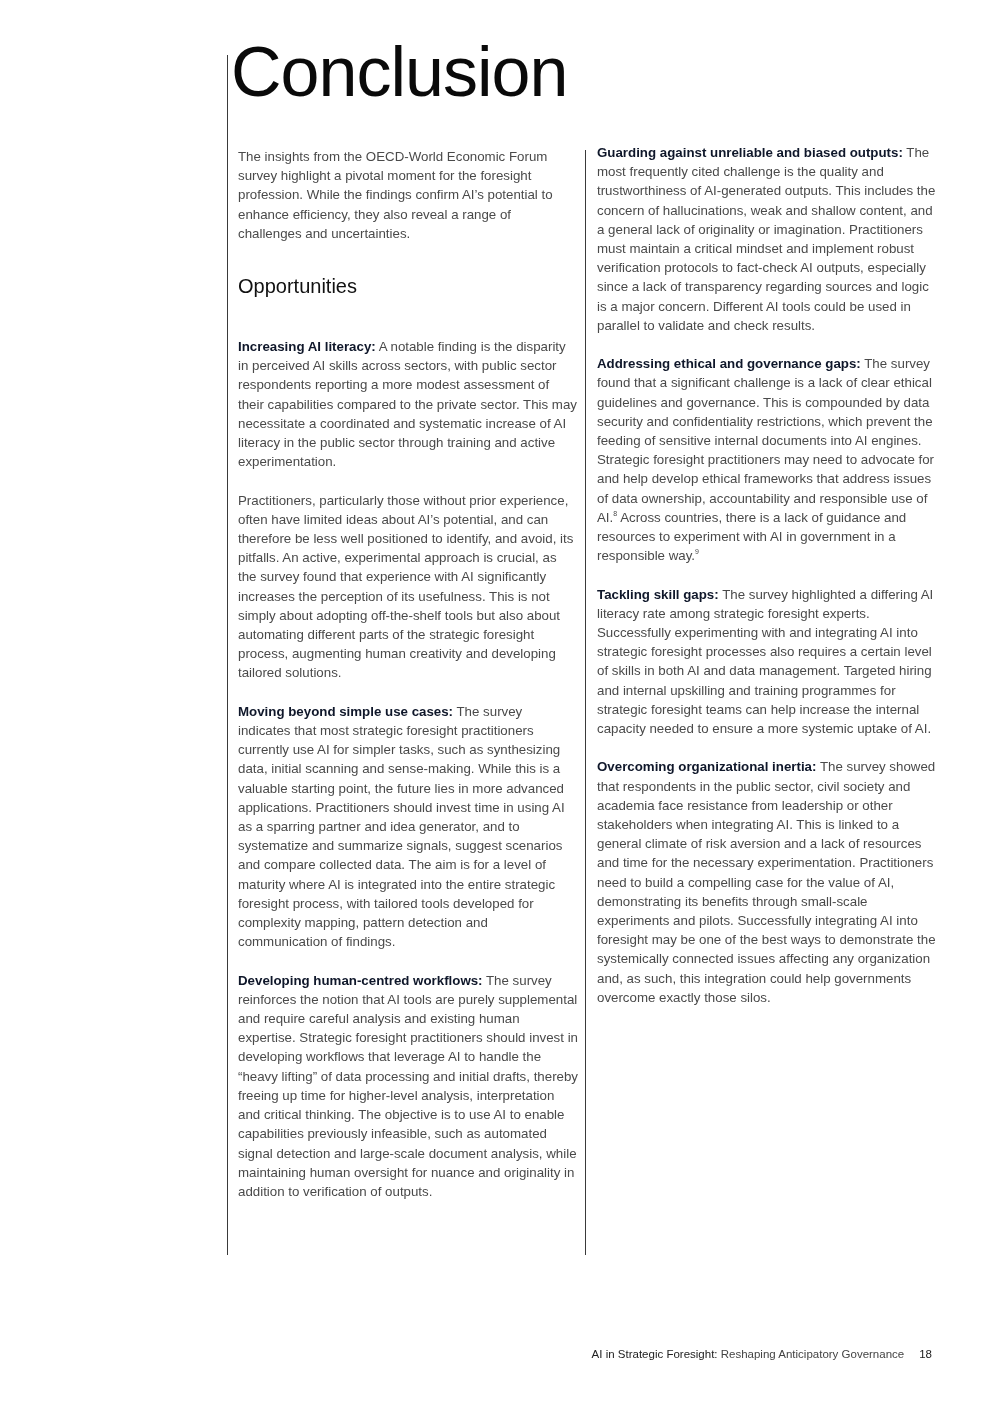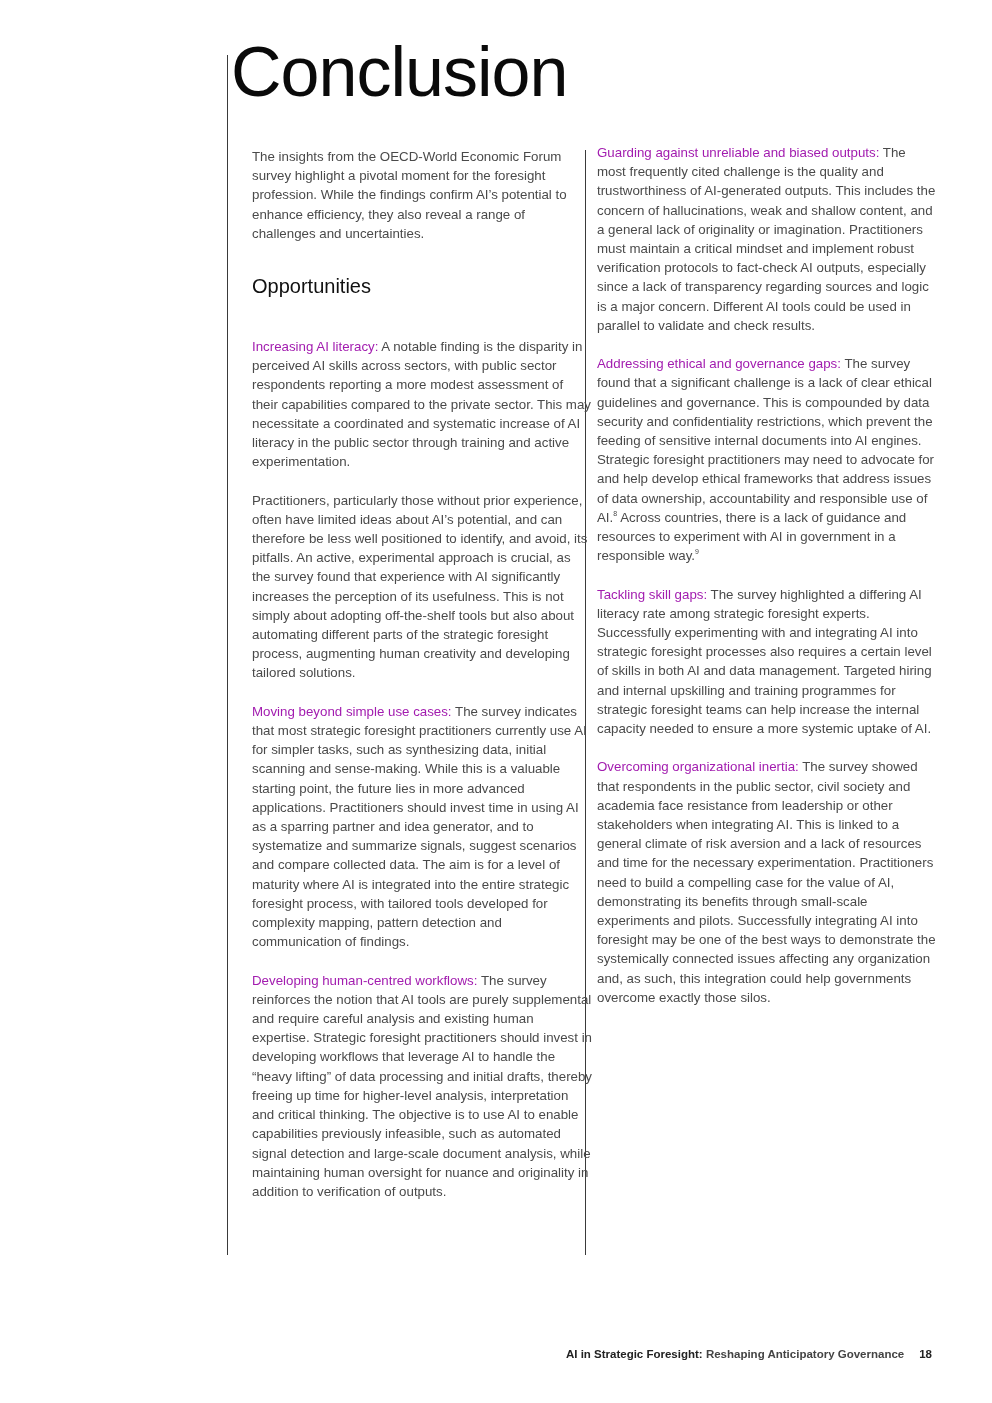--- a/index.html
+++ b/index.html
@@ -43,35 +43,35 @@
       height: 1105px;
       background: #3a3a3a;
     }
     .col {
       position: absolute;
       font-size: 13.3px;
       line-height: 19.2px;
       color: #4a4a4a;
     }
     .col-left {
-      left: 252px;
+      left: 238px;
       top: 147px;
       width: 340px;
     }
     .col-right {
       left: 597px;
       top: 143px;
       width: 340px;
     }
     .col p {
       margin: 0 0 19.2px 0;
     }
     .col p b {
-      font-weight: 400;
-      color: #a21caf;
+      font-weight: 700;
+      color: #0f172a;
     }
     .section-heading {
       margin: 0;
       font-weight: 400;
       font-size: 20px;
       line-height: 28px;
       color: #111111;
     }
     .col-left .section-heading {
       margin-top: 29px;
@@ -90,21 +90,20 @@
       vertical-align: 6px;
     }
     .footer {
       position: absolute;
       right: 60px;
       top: 1346px;
       font-size: 11.5px;
       line-height: 16px;
       color: #333333;
       white-space: nowrap;
-      font-weight: bold;
     }
     .footer .doc-title-strong {
       color: #222222;
     }
     .footer .doc-title-light {
       color: #444444;
     }
     .footer .page-number {
       margin-left: 15px;
       color: #222222;

